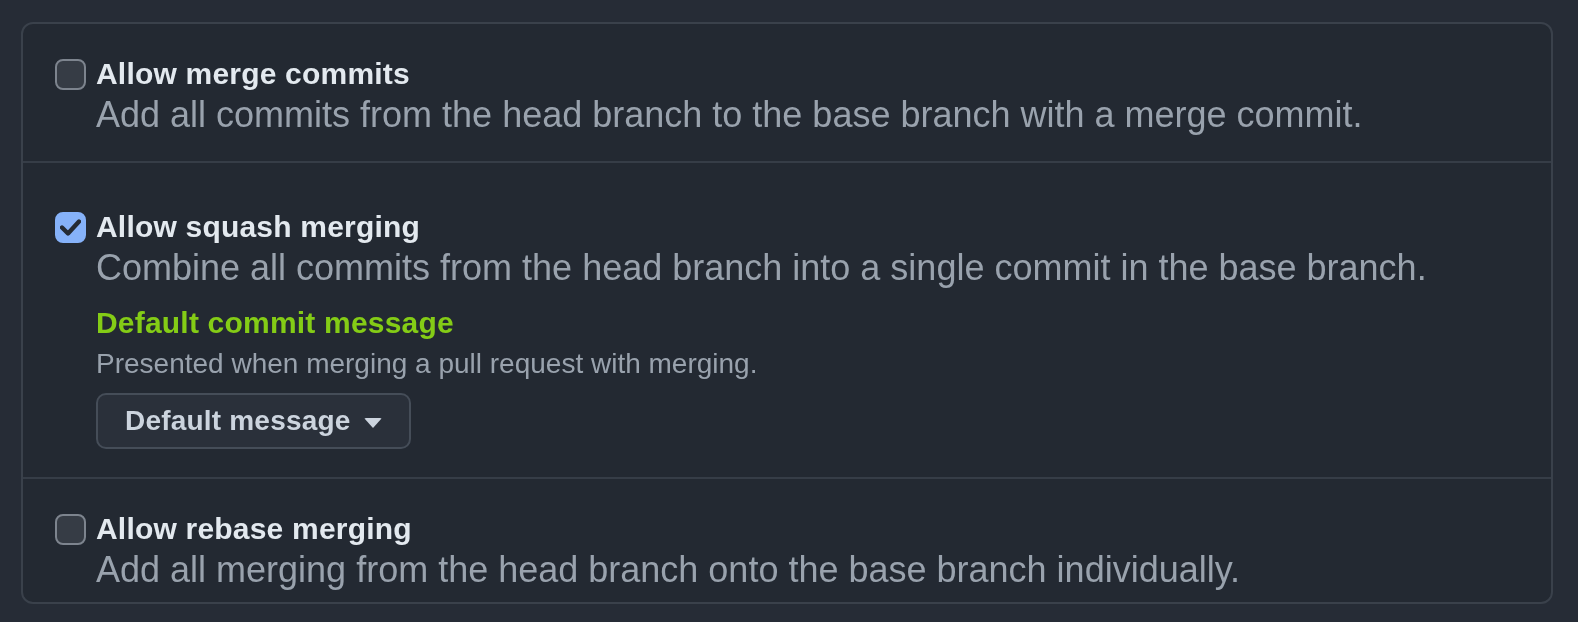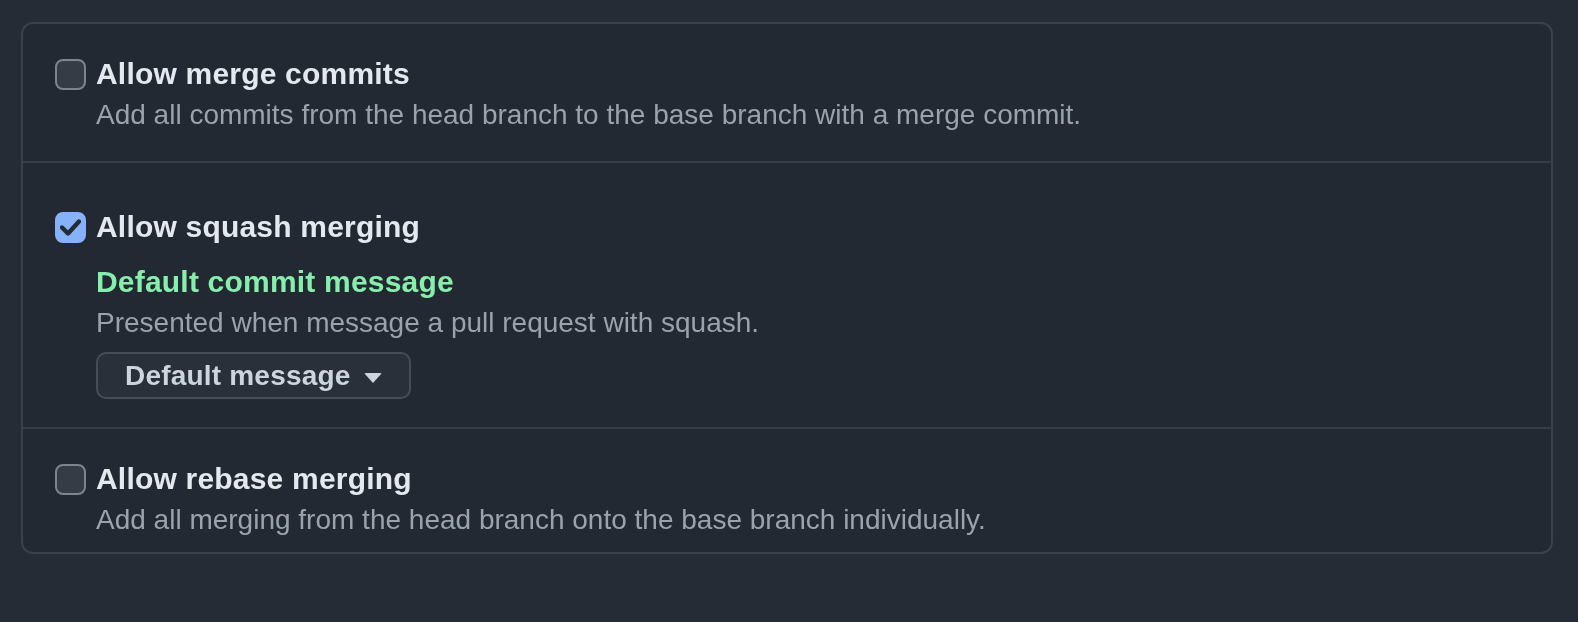--- a/index.html
+++ b/index.html
@@ -48,44 +48,44 @@
     margin-left: 10px;
     font-size: 30px;
     font-weight: 700;
     line-height: 32px;
     color: #e3e9ef;
     letter-spacing: 0.2px;
     cursor: pointer;
   }
   .option-desc {
     margin: 9px 0 0 41px;
-    font-size: 28px;
+    font-size: 36px;
     font-weight: 400;
     line-height: 32px;
     color: #99a2ad;
   }
   .subsection { margin-left: 41px; }
   .sub-heading {
     margin-top: 23px;
     font-size: 30px;
     font-weight: 700;
     line-height: 32px;
-    color: #86efac;
+    color: #84cc16;
     letter-spacing: 0.2px;
   }
   .sub-desc {
     margin-top: 9px;
     font-size: 28px;
     font-weight: 400;
     line-height: 32px;
     color: #99a2ad;
   }
   .dropdown-btn {
     margin-top: 13px;
-    height: 47px;
+    height: 56px;
     padding: 0 27px;
     display: inline-flex;
     align-items: center;
     background: #2a303a;
     border: 2px solid #454d58;
     border-radius: 10px;
     color: #ccd4de;
     font-family: inherit;
     font-size: 28px;
     font-weight: 600;
@@ -122,24 +122,25 @@
     <div class="checkbox-row">
       <span class="checkbox" data-checked="true">
         <span class="check-icon">
           <svg width="21" height="17" viewBox="0 0 21 17">
               <path d="M2 8.5 L8 14.5 L19 2.5" fill="none" stroke="#252b34" stroke-width="4.4" stroke-linecap="round" stroke-linejoin="round"></path>
             </svg>
         </span>
       </span>
       <label class="option-title">Allow squash merging</label>
     </div>
+    <p class="option-desc">Combine all commits from the head branch into a single commit in the base branch.</p>
 
     <div class="subsection">
       <div class="sub-heading">Default commit message</div>
-      <p class="sub-desc">Presented when message a pull request with squash.</p>
+      <p class="sub-desc">Presented when merging a pull request with merging.</p>
       <button class="dropdown-btn">
         <span>Default message</span>
         <span class="caret-down"></span>
       </button>
     </div>
   </div>
 
   <div class="section section--rebase">
     <div class="checkbox-row">
       <span class="checkbox" data-checked="false">

